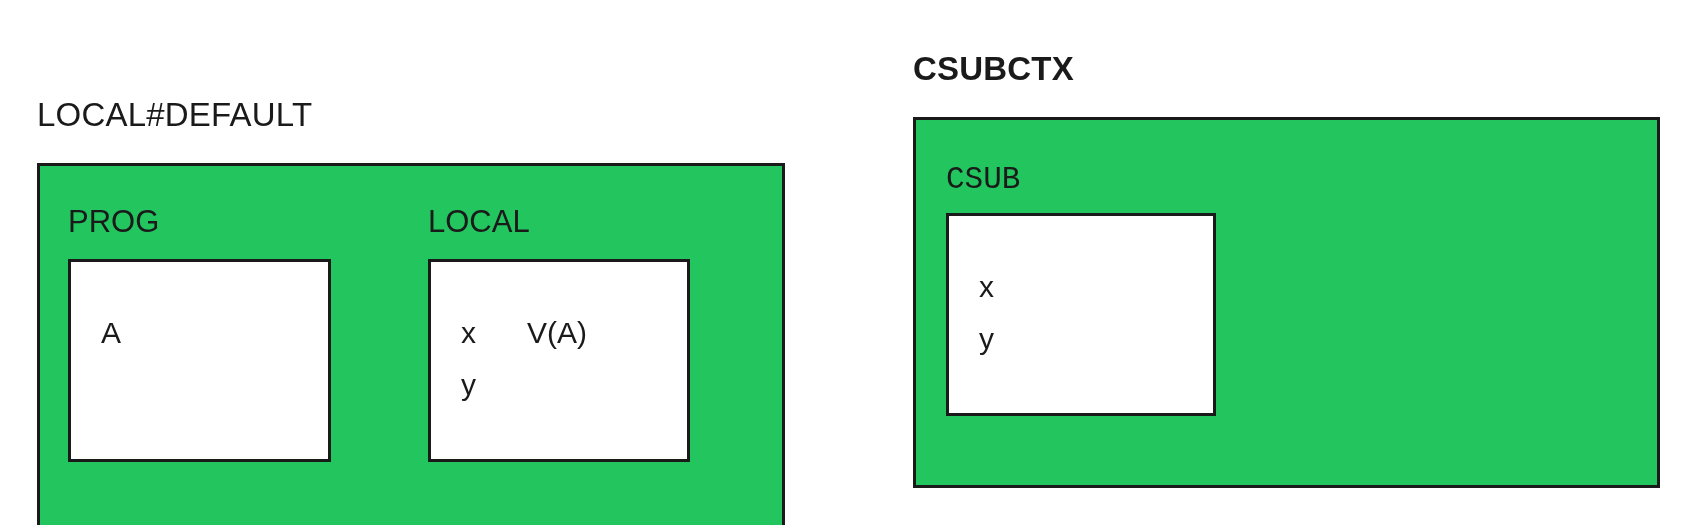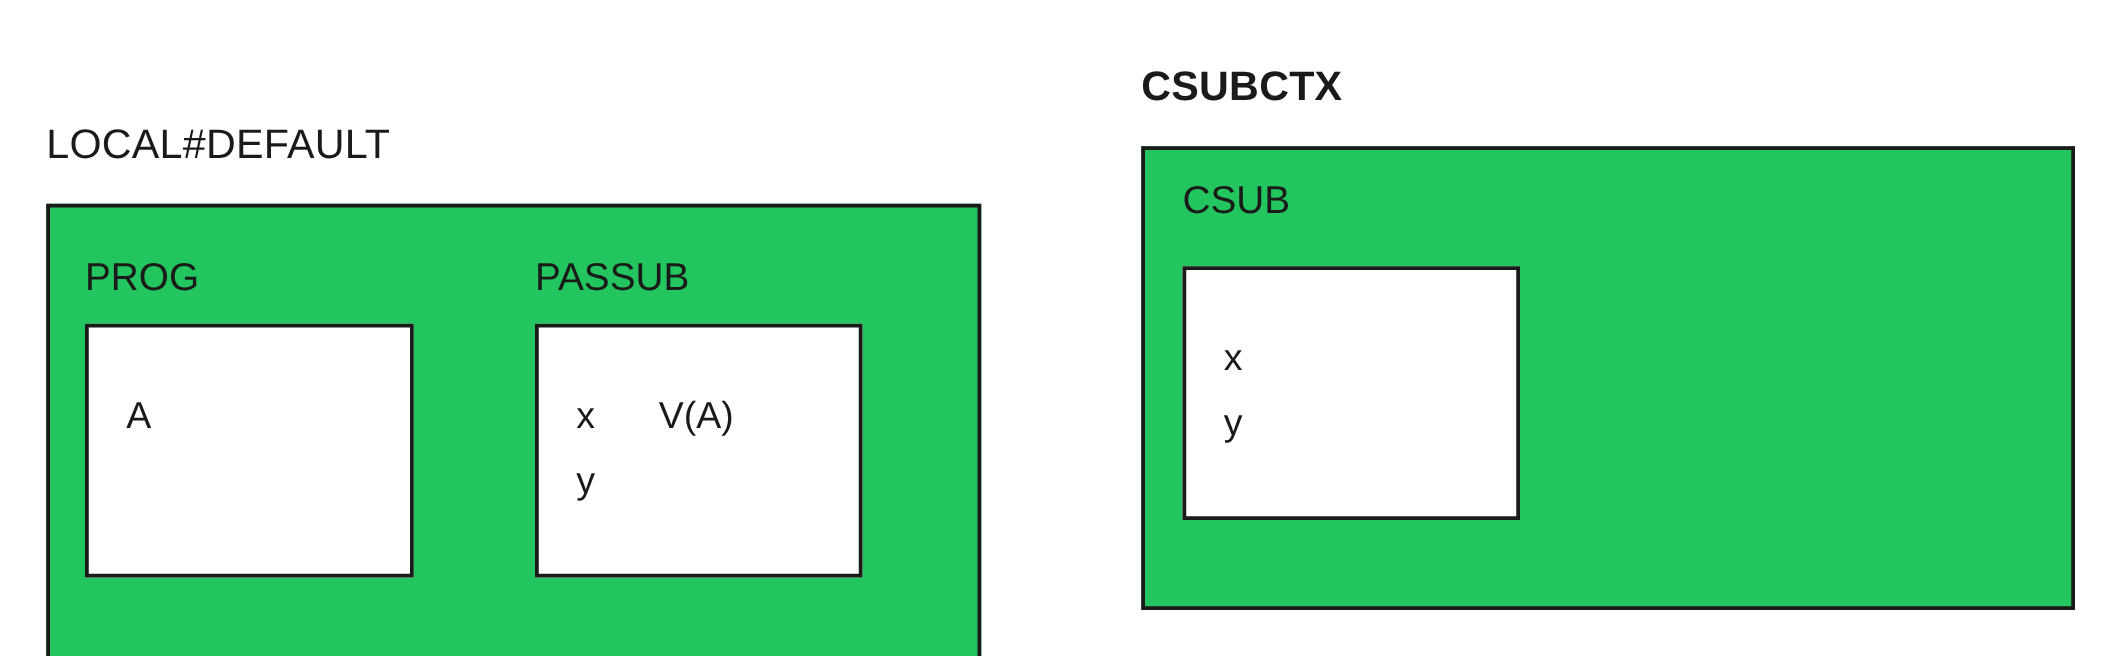--- a/index.html
+++ b/index.html
@@ -107,21 +107,21 @@
           <div class="var-list single-centered">
             <div class="var-row">
               <span class="var-name">A</span>
               <span class="var-value"></span>
             </div>
           </div>
         </div>
       </div>
 
       <div class="scope" style="left:0px; top:0px;">
-        <div class="scope-title" style="left:388px; top:40px;">PASSUB</div>
+        <div class="scope-title" style="left:388px; top:40px;">LOCAL</div>
 
         <div class="scope-box" style="left:388px; top:93px; width:262px; height:203px;">
           <div class="var-list">
             <div class="var-row">
               <span class="var-name">x</span>
               <span class="var-value">V(A)</span>
             </div>
             <div class="var-row">
               <span class="var-name">y</span>
               <span class="var-value"></span>
@@ -133,21 +133,21 @@
     </div>
   </div>
 
   <div class="context" style="left:0px; top:0px; width:1701px; height:525px;">
 
     <div class="context-title" style="left:913px; top:52px;font-weight:bold;">CSUBCTX</div>
 
     <div class="outer-box" style="left:913px; top:117px; width:747px; height:371px;">
 
       <div class="scope" style="left:0px; top:0px;">
-        <div class="scope-title" style="left:30px; top:24px;">CSUB</div>
+        <div class="scope-title" style="left:30px; top:44px;font-family:Liberation Mono, monospace;">CSUB</div>
 
         <div class="scope-box" style="left:30px; top:93px; width:270px; height:203px;">
           <div class="var-list csub-offset">
             <div class="var-row">
               <span class="var-name">x</span>
               <span class="var-value"></span>
             </div>
             <div class="var-row">
               <span class="var-name">y</span>
               <span class="var-value"></span>

